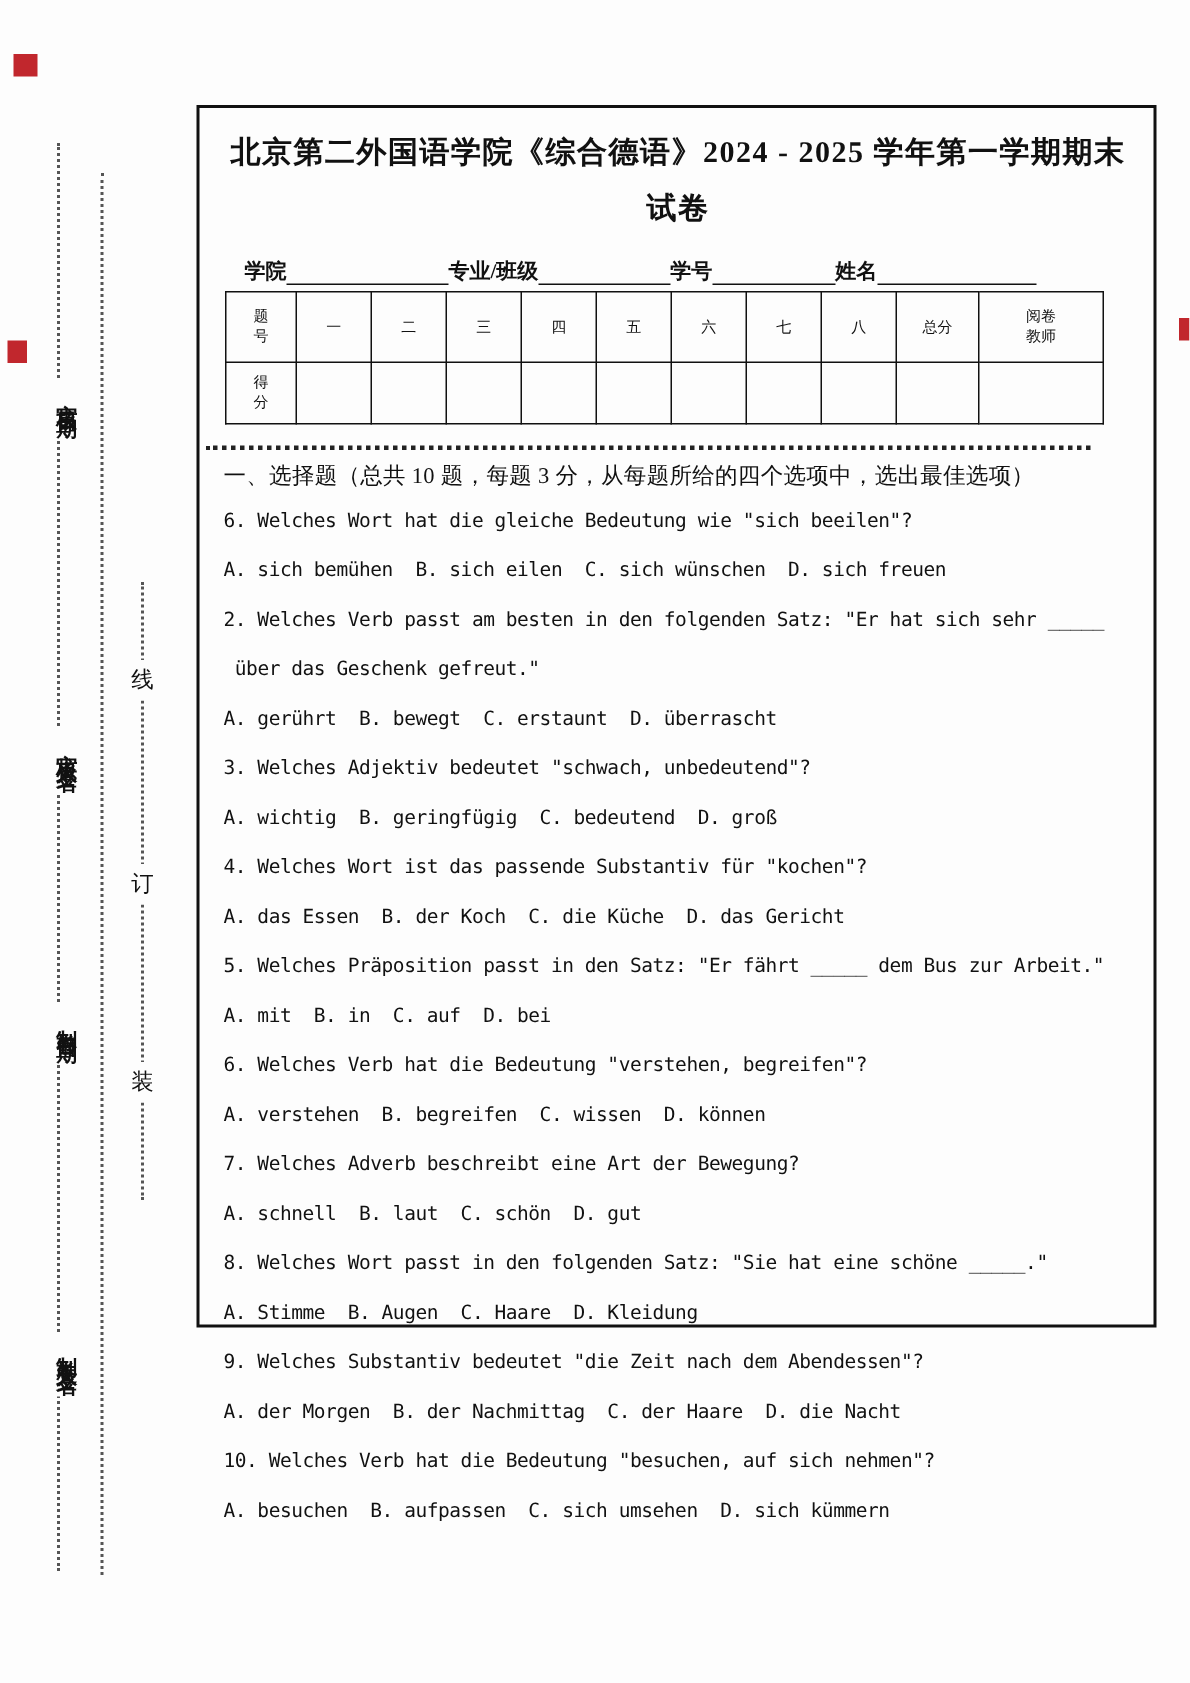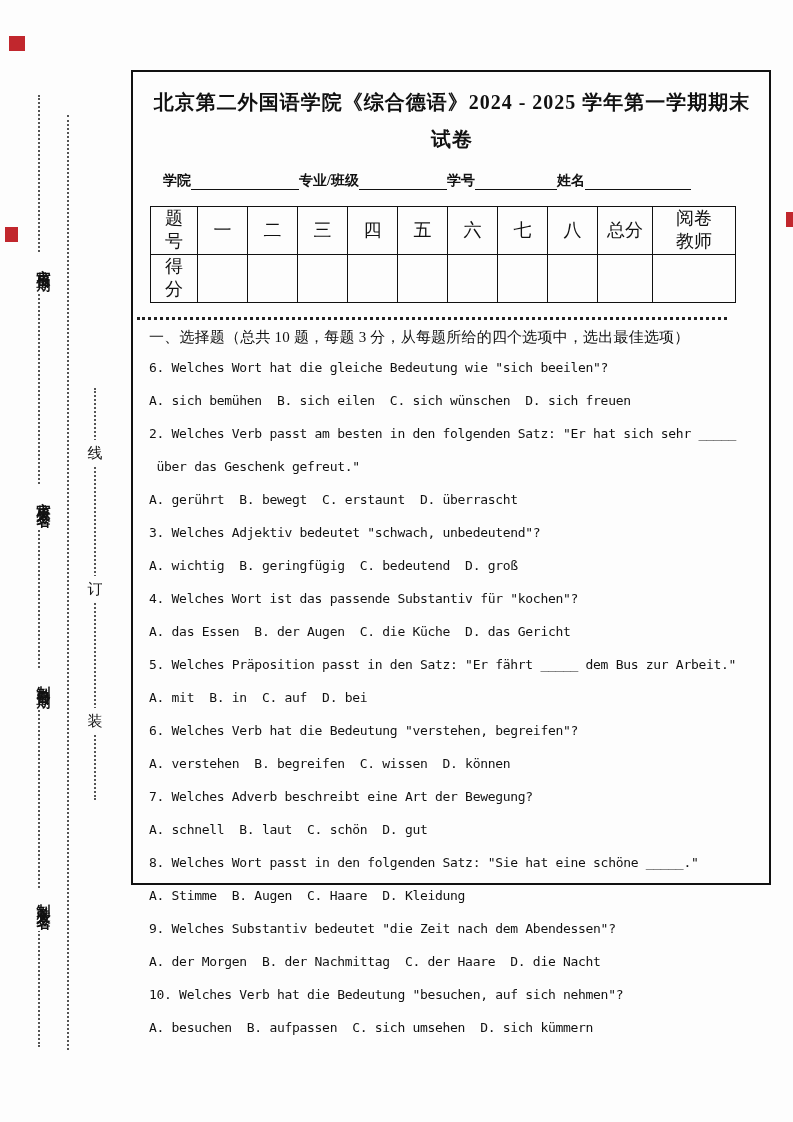--- a/index.html
+++ b/index.html
@@ -40,22 +40,22 @@
   }
   .fields-row{
     display:flex;align-items:flex-end;
     margin:14px 10px 0 14px;font-size:14px;font-weight:bold;
     font-family:"Liberation Serif","DejaVu Serif",serif;
   }
   .field{white-space:nowrap;}
   .u{display:inline-block;border-bottom:1.5px solid #111;height:15px;vertical-align:bottom;}
   .u0{width:108px;} .u1{width:88px;} .u2{width:82px;} .u3{width:106px;}
   table.score{
-    border-collapse:collapse;margin-top:16px;margin-left:1px;
-    font-size:18px;font-family:"Liberation Serif","DejaVu Serif",serif;
+    border-collapse:collapse;margin-top:4px;margin-left:1px;
+    font-size:10px;font-family:"Liberation Serif","DejaVu Serif",serif;
   }
   table.score td{
     border:1.5px solid #111;text-align:center;vertical-align:middle;padding:0;
   }
   .r1 td{height:46px;} .r2 td{height:40px;}
   .c-lbl{width:46px;} .c-n{width:49px;} .c-tot{width:54px;} .c-gr{width:82px;}
   .vwrap{display:inline-block;width:1.1em;word-break:break-all;line-height:1.3;}
   .vwrap2{display:inline-block;width:2.2em;word-break:break-all;line-height:1.3;}
   .dotted-sep{
     border-top:3px dotted #222;height:0;margin:14px 28px 0 -12px;
@@ -163,21 +163,21 @@
     <div>
           <div class="qline">3. Welches Adjektiv bedeutet "schwach, unbedeutend"?</div>
         </div>
     <div class="qline">A. wichtig  B. geringfügig  C. bedeutend  D. groß</div>
   </div>
 
   <div class="question">
     <div>
           <div class="qline">4. Welches Wort ist das passende Substantiv für "kochen"?</div>
         </div>
-    <div class="qline">A. das Essen  B. der Augen  C. die Küche  D. das Gericht</div>
+    <div class="qline">A. das Essen  B. der Koch  C. die Küche  D. das Gericht</div>
   </div>
 
   <div class="question">
     <div>
           <div class="qline">5. Welches Präposition passt in den Satz: "Er fährt _____ dem Bus zur Arbeit."</div>
         </div>
     <div class="qline">A. mit  B. in  C. auf  D. bei</div>
   </div>
 
   <div class="question">

